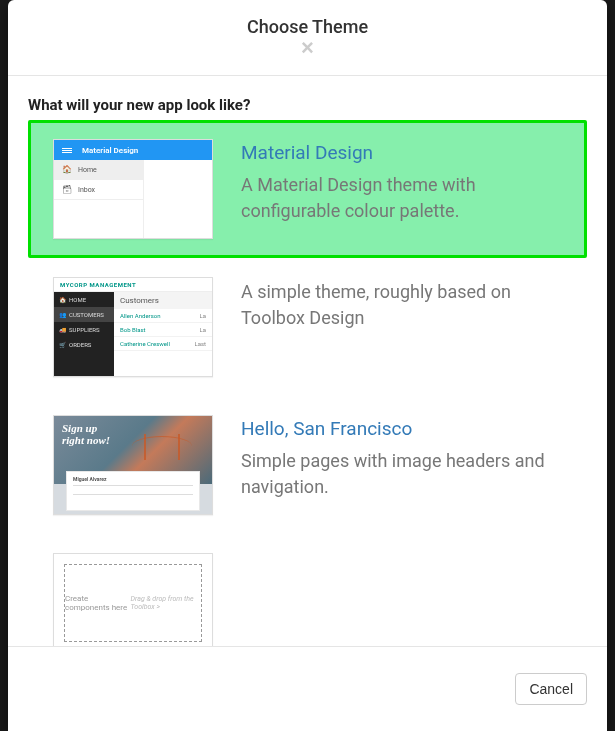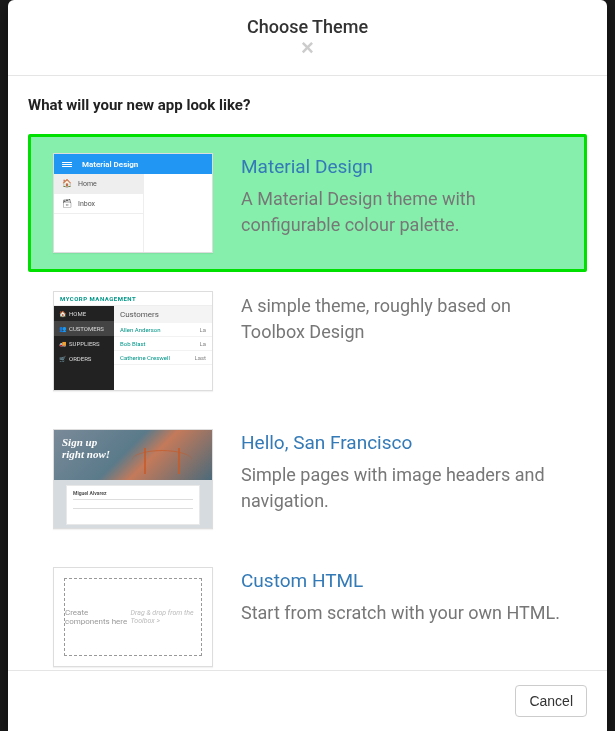--- a/index.html
+++ b/index.html
@@ -42,21 +42,21 @@
     }
     .modal-body {
       flex: 1;
       overflow-y: auto;
       padding: 20px 20px 0 20px;
     }
     .prompt {
       font-size: 15px;
       font-weight: 700;
       color: #222;
-      margin-bottom: 20px;
+      margin-bottom: 6px;
     }
     .theme-option {
       display: flex;
       align-items: flex-start;
       padding: 16px 22px;
       border: 3px solid transparent;
       border-radius: 2px;
       cursor: pointer;
       gap: 28px;
       margin-bottom: 0px;
@@ -81,21 +81,21 @@
       color: #337ab7;
       font-weight: 400;
       margin-bottom: 8px;
     }
     .theme-desc {
       font-size: 18px;
       color: #777;
       line-height: 1.45;
     }
     .modal-footer {
-      padding: 14px 20px;
+      padding: 26px 20px;
       border-top: 1px solid #e5e5e5;
       text-align: right;
     }
     .cancel-btn {
       background: #fff;
       border: 1px solid #ccc;
       border-radius: 4px;
       padding: 7px 13px;
       font-size: 14px;
       color: #333;
@@ -127,21 +127,21 @@
     .cl-side{ width:60px; background:#222; }
     .cl-s-item{ font-size:6px; color:#ddd; padding:4px 5px; display:flex; align-items:center; gap:4px;}
     .cl-s-item.sel{ background:#444;}
     .cl-s-ic{ font-size:6px; width:6px;}
     .cl-main{ flex:1; background:#fff;}
     .cl-h{ background:#f4f4f4; font-size:8px; color:#555; padding:4px 6px;}
     .cl-row{ font-size:6px; color:#009688; padding:3px 6px; border-bottom:1px solid #f2f2f2; display:flex; justify-content:space-between;}
     .cl-row span:last-child{ color:#888;}
 
     
-    .sf-hero{ height:50px; background: linear-gradient(135deg,#7a8a99 0%, #5a7a8a 45%, #c47a5a 60%, #4a6a7a 100%); position:relative; color:#fff;}
+    .sf-hero{ height:68px; background: linear-gradient(135deg,#7a8a99 0%, #5a7a8a 45%, #c47a5a 60%, #4a6a7a 100%); position:relative; color:#fff;}
     .sf-text{ position:absolute; left:8px; top:6px; font-family: cursive; font-style:italic; font-size:11px; line-height:1.1; font-weight:700;}
     .sf-bridge{ position:absolute; right:20px; top:14px; width:60px; height:30px;}
     .sf-bridge::before, .sf-bridge::after{ content:""; position:absolute; bottom:0; width:2px; background:rgba(200,90,40,0.8); height:26px;}
     .sf-bridge::before{ left:12px;}
     .sf-bridge::after{ right:12px;}
     .sf-cable{ position:absolute; left:0; right:0; top:6px; height:10px; border-top:1px solid rgba(200,90,40,0.7); border-radius:50% 50% 0 0 / 100% 100% 0 0;}
     .sf-form{ position:absolute; left:12px; right:12px; top:55px; bottom:3px; background:#fff; border:1px solid #e8e8e8; padding:4px 6px;}
     .sf-lbl{ font-size:5px; color:#555; font-weight:700;}
     .sf-line{ height:1px; background:#ddd; margin:3px 0 5px;}
 
@@ -259,24 +259,20 @@
       </div>
     </div>
 
     <div class="theme-option">
       <div class="thumb">
         <div class="ch-inner">
           <div class="ch-t1">Create components here</div>
           <div class="ch-t2">Drag &amp; drop from the Toolbox &gt;</div>
         </div>
       </div>
-      <div class="theme-info">
-        <div class="theme-name">Custom HTML</div>
-        <div class="theme-desc">Start from scratch with your own HTML.</div>
-      </div>
     </div>
 
   </div>
 
   <div class="modal-footer">
     <button class="cancel-btn">Cancel</button>
   </div>
 
 </div>
 

